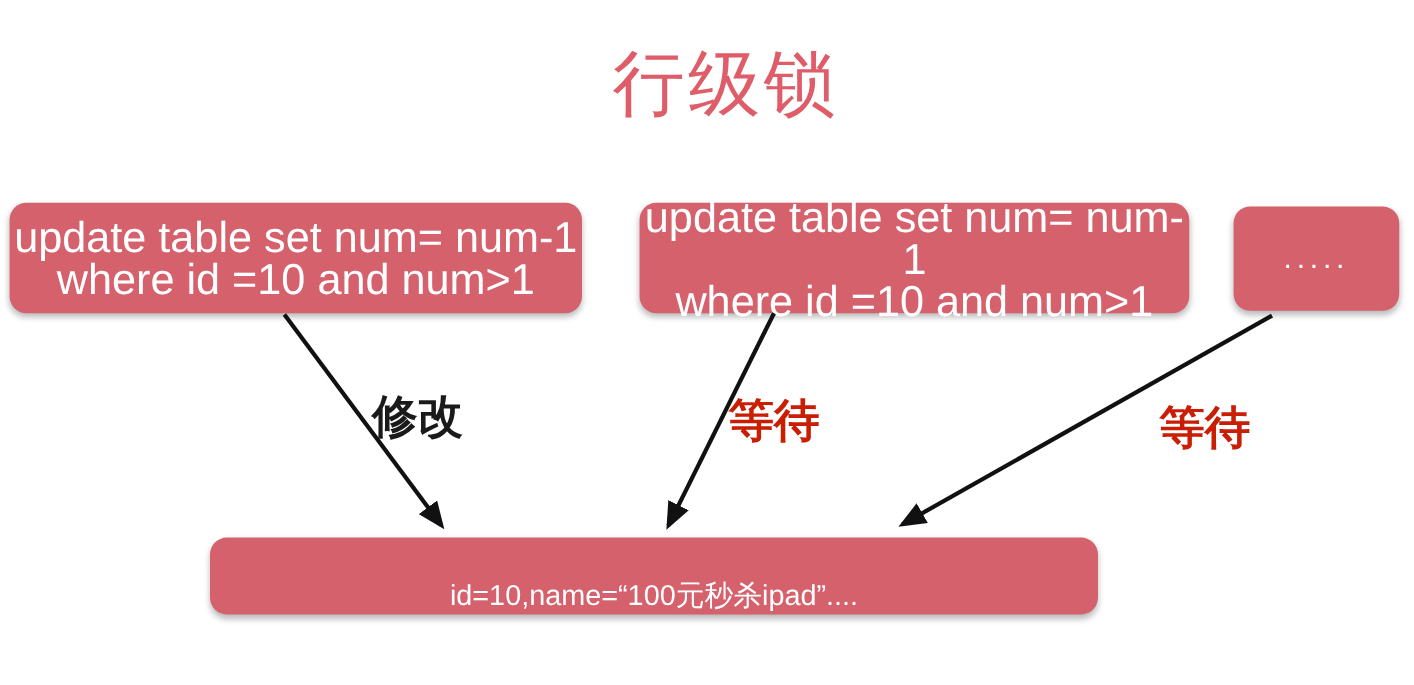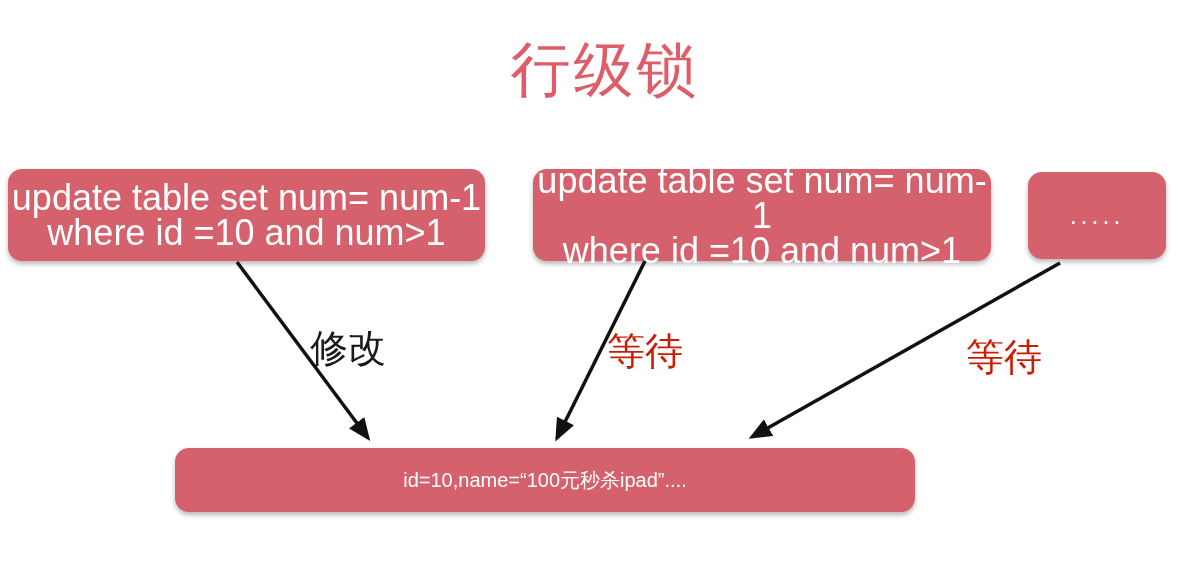--- a/index.html
+++ b/index.html
@@ -45,34 +45,36 @@
     line-height: 35px;
   }
   .box-tx1 { left: 8px;    top: 169px; width: 477px; height: 92px; }
   .box-tx2 { left: 533px;  top: 169px; width: 458px; height: 92px; }
   .box-more {
     left: 1028px; top: 172px; width: 138px; height: 87px;
     font-size: 25px; letter-spacing: 4px;
   }
   .box-row {
     left: 175px; top: 448px; width: 740px; height: 64px;
-    font-size: 20px;
+    font-size: 24px;
+    justify-content: flex-end;
   }
   .arrow-layer {
     position: absolute;
     left: 0; top: 0;
     width: 1178px;
     height: 571px;
     pointer-events: none;
   }
   .arrow-label {
     position: absolute;
     font-size: 38px;
     line-height: 1.1;
     white-space: nowrap;
+    font-weight: bold;
   }
   .label-modify { left: 310px; top: 328px; color: #1a1a1a; }
   .label-wait-1 { left: 607px; top: 331px; color: #c91d04; }
   .label-wait-2 { left: 966px; top: 337px; color: #c91d04; }
 </style>
 </head>
 <body>
 
 <div class="canvas">
 

